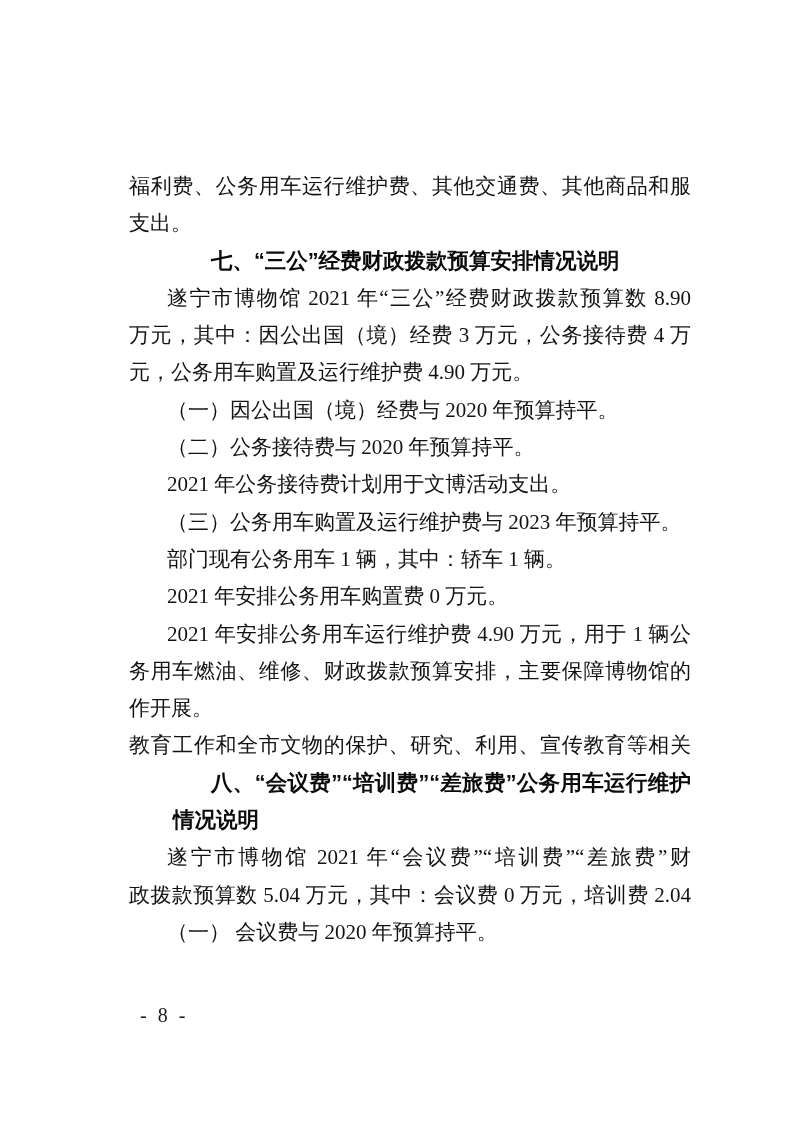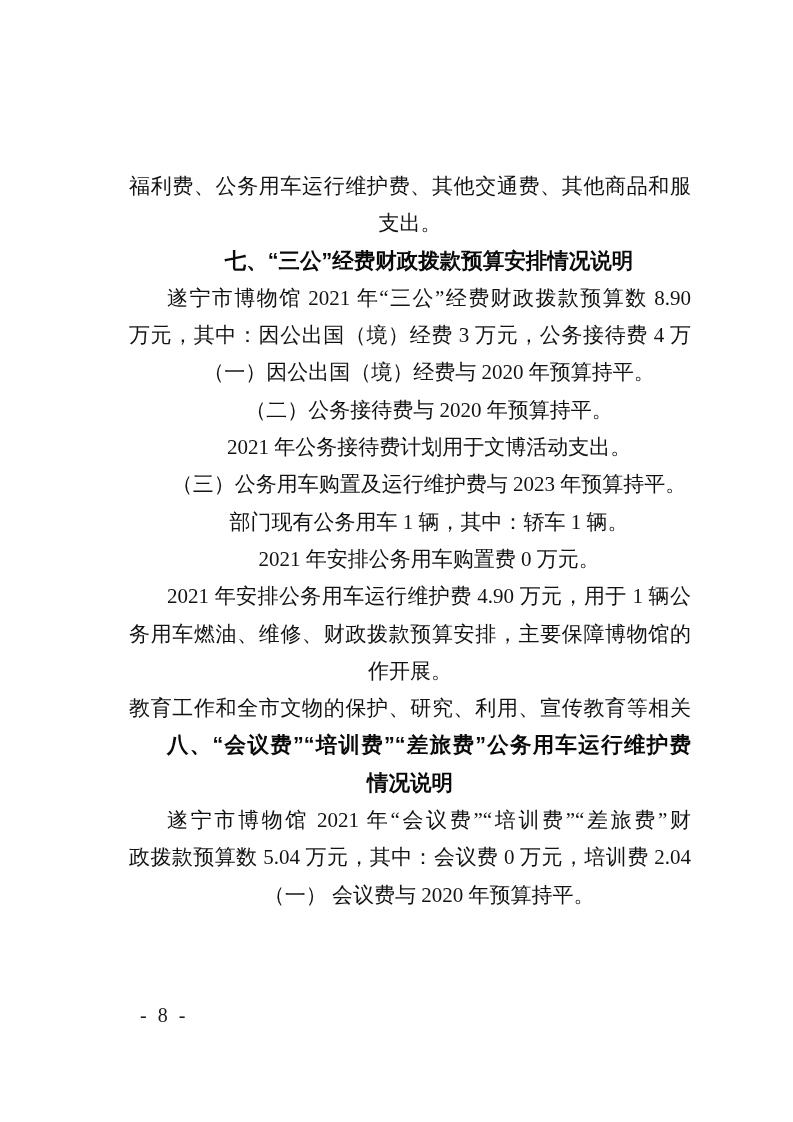--- a/index.html
+++ b/index.html
@@ -20,38 +20,38 @@
     top: 144px;
     width: 586px;
   }
   .line {
     height: 37.3px;
     line-height: 37.3px;
     font-size: 21px;
     color: #121212;
     white-space: nowrap;
     overflow: hidden;
-    text-align: center;
   }
   .line.justify {
     white-space: normal;
     text-align: justify;
     text-align-last: justify;
   }
   .line.indent {
     padding-left: 44px;
   }
   .line.body {
     font-family: "Liberation Serif", serif;
   }
   .line.heading {
     font-family: "Liberation Sans", sans-serif;
     font-weight: 700;
     font-size: 21.5px;
     color: #0a0a0a;
+    margin-left: 44px;
   }
   .page-number {
     position: absolute;
     left: 122px;
     top: 986px;
     font-size: 20px;
     letter-spacing: 3px;
     color: #1a1a1a;
     font-family: "Liberation Serif", serif;
   }
@@ -59,20 +59,21 @@
 </head>
 <body>
 
 <div class="page">
   <div class="content" id="content-area">
       <div class="line body justify">福利费、公务用车运行维护费、其他交通费、其他商品和服务</div>
       <div class="line body">支出。</div>
       <div class="line heading indent">七、“三公”经费财政拨款预算安排情况说明</div>
       <div class="line body indent justify">遂宁市博物馆 2021 年“三公”经费财政拨款预算数 8.90</div>
       <div class="line body justify">万元，其中：因公出国（境）经费 3 万元，公务接待费 4 万</div>
+      <div class="line body">元，公务用车购置及运行维护费 4.90 万元。</div>
       <div class="line body indent">（一）因公出国（境）经费与 2020 年预算持平。</div>
       <div class="line body indent">（二）公务接待费与 2020 年预算持平。</div>
       <div class="line body indent">2021 年公务接待费计划用于文博活动支出。</div>
       <div class="line body indent">（三）公务用车购置及运行维护费与 2023 年预算持平。</div>
       <div class="line body indent">部门现有公务用车 1 辆，其中：轿车 1 辆。</div>
       <div class="line body indent">2021 年安排公务用车购置费 0 万元。</div>
       <div class="line body indent justify">2021 年安排公务用车运行维护费 4.90 万元，用于 1 辆公</div>
       <div class="line body justify">务用车燃油、维修、财政拨款预算安排，主要保障博物馆的宣传</div>
       <div class="line body">作开展。</div>
       <div class="line body justify">教育工作和全市文物的保护、研究、利用、宣传教育等相关工</div>

